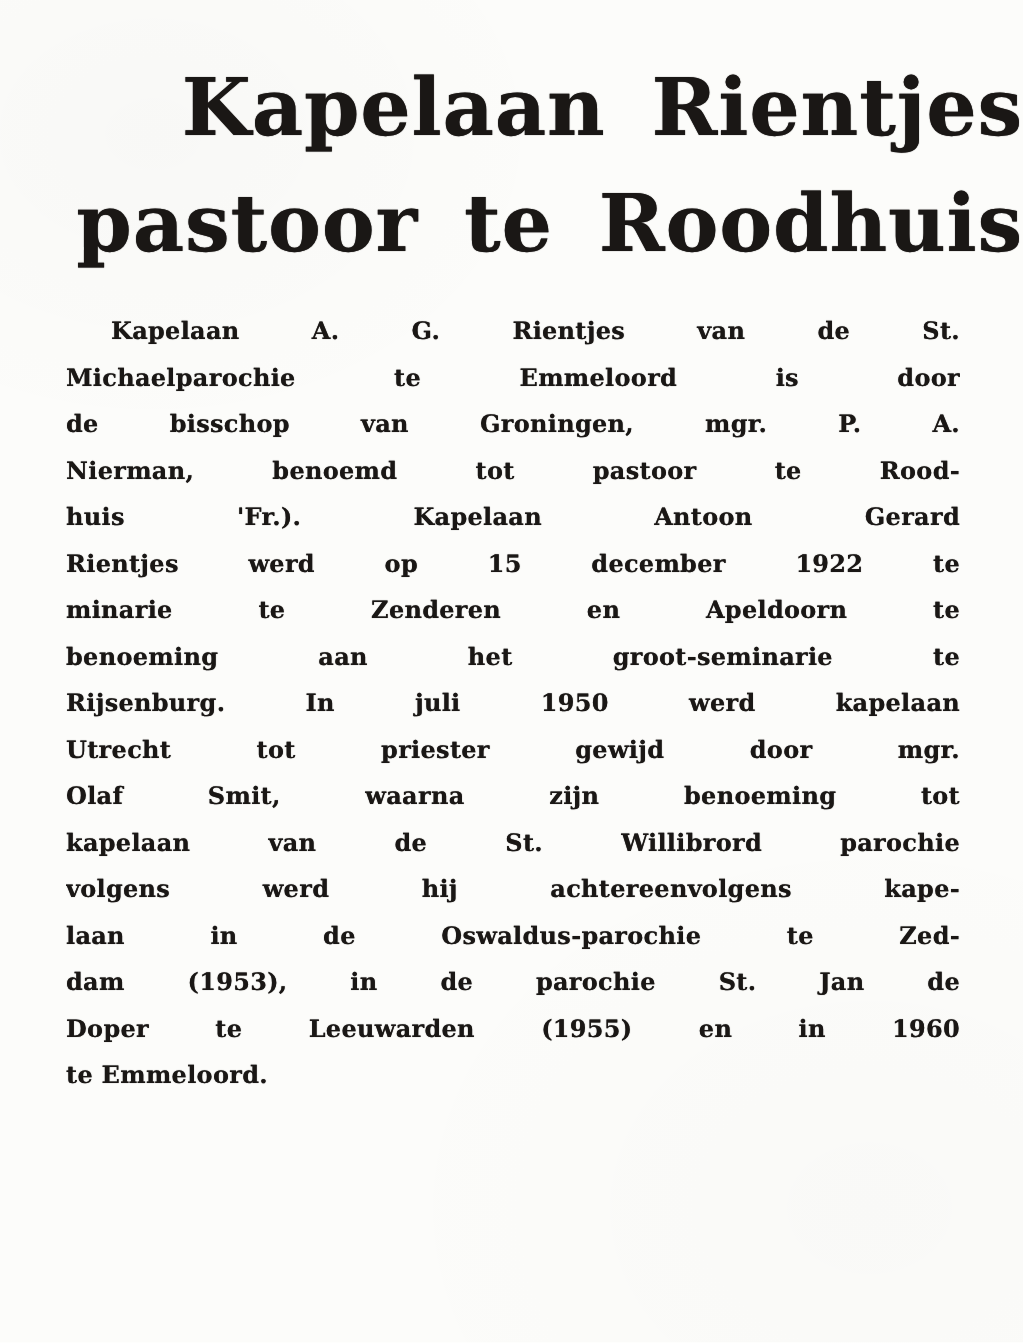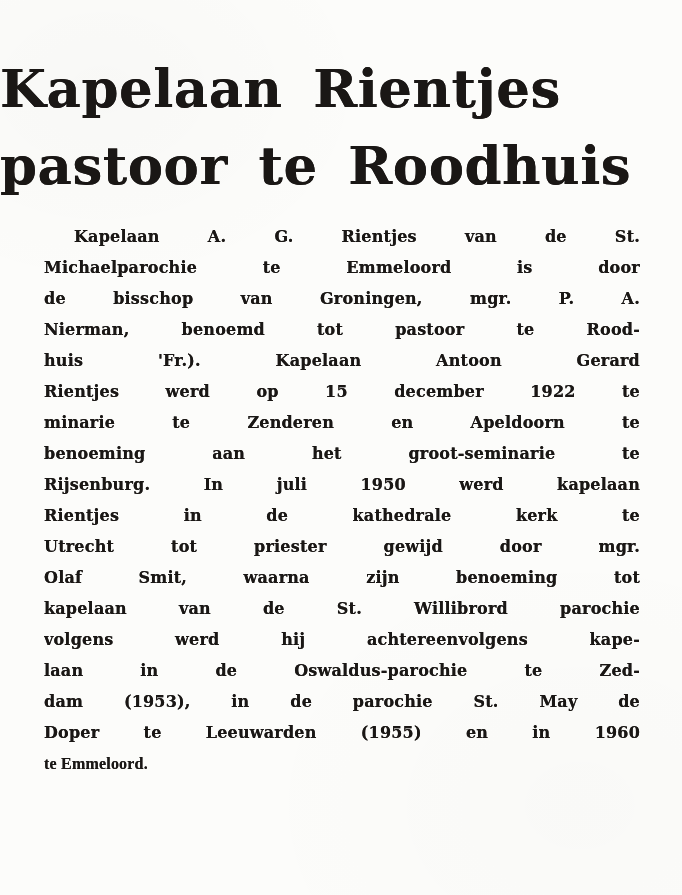--- a/index.html
+++ b/index.html
@@ -15,22 +15,22 @@
     overflow: hidden;
     color: #1a1715;
     font-family: "DejaVu Serif", "Liberation Serif", serif;
     
     background-image:
       radial-gradient(ellipse 400px 300px at 15% 10%, rgba(0,0,0,0.015), transparent 70%),
       radial-gradient(ellipse 500px 400px at 85% 90%, rgba(0,0,0,0.012), transparent 70%);
   }
   .headline {
     margin: 0;
-    padding-top: 50px;
-    text-align: left;
+    padding-top: 34px;
+    text-align: right;
     font-weight: 700;
     font-size: 53px;
     line-height: 77px;
     letter-spacing: 0.5px;
     word-spacing: 0.22em;
     text-shadow: 0 0 0.6px rgba(20,17,15,0.9);
   }
   .hl-line {
     display: block;
     white-space: nowrap;
@@ -49,44 +49,42 @@
     text-align: justify;
     text-align-last: justify;
     white-space: nowrap;
     height: 31px;
   }
   .line.first {
     text-indent: 30px;
   }
   .line.last {
     text-align-last: left;
-    font-family: Liberation Serif, serif;
   }
 </style>
 </head>
 <body>
 
 <div class="page">
   <h1 class="headline">
     <span class="hl-line">Kapelaan Rientjes</span>
     <span class="hl-line">pastoor te Roodhuis</span>
   </h1>
   <div class="body-col">
       <div class="line first">Kapelaan A. G. Rientjes van de St.</div>
       <div class="line">Michaelparochie te Emmeloord is door</div>
       <div class="line">de bisschop van Groningen, mgr. P. A.</div>
       <div class="line">Nierman, benoemd tot pastoor te Rood-</div>
       <div class="line">huis 'Fr.). Kapelaan Antoon Gerard</div>
       <div class="line">Rientjes werd op 15 december 1922 te</div>
       <div class="line">minarie te Zenderen en Apeldoorn te</div>
       <div class="line">benoeming aan het groot-seminarie te</div>
       <div class="line">Rijsenburg. In juli 1950 werd kapelaan</div>
-      <div class="line">Rientjes in de kathedrale kerk te</div>
       <div class="line">Utrecht tot priester gewijd door mgr.</div>
       <div class="line">Olaf Smit, waarna zijn benoeming tot</div>
       <div class="line">kapelaan van de St. Willibrord parochie</div>
       <div class="line">volgens werd hij achtereenvolgens kape-</div>
       <div class="line">laan in de Oswaldus-parochie te Zed-</div>
-      <div class="line">dam (1953), in de parochie St. May de</div>
+      <div class="line">dam (1953), in de parochie St. Jan de</div>
       <div class="line">Doper te Leeuwarden (1955) en in 1960</div>
       <div class="line last">te Emmeloord.</div>
     </div>
 </div>
 
 </body></html>

